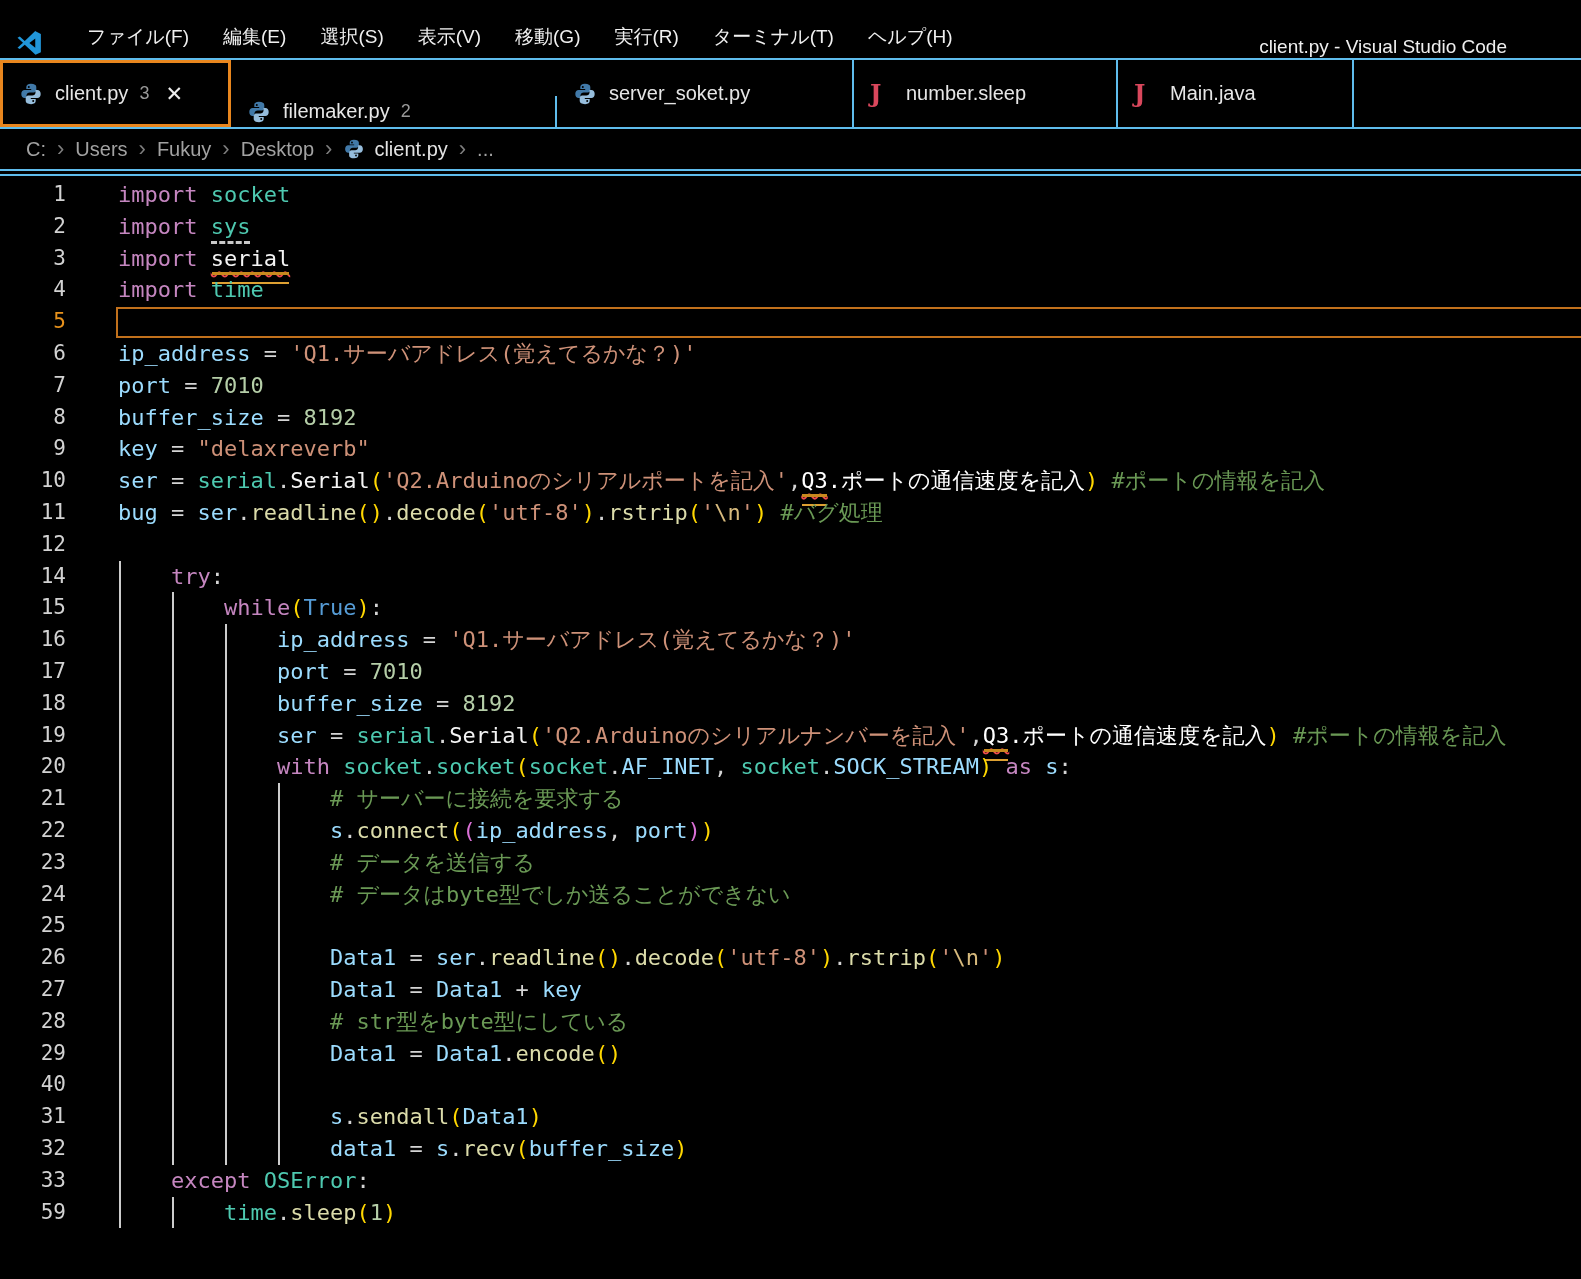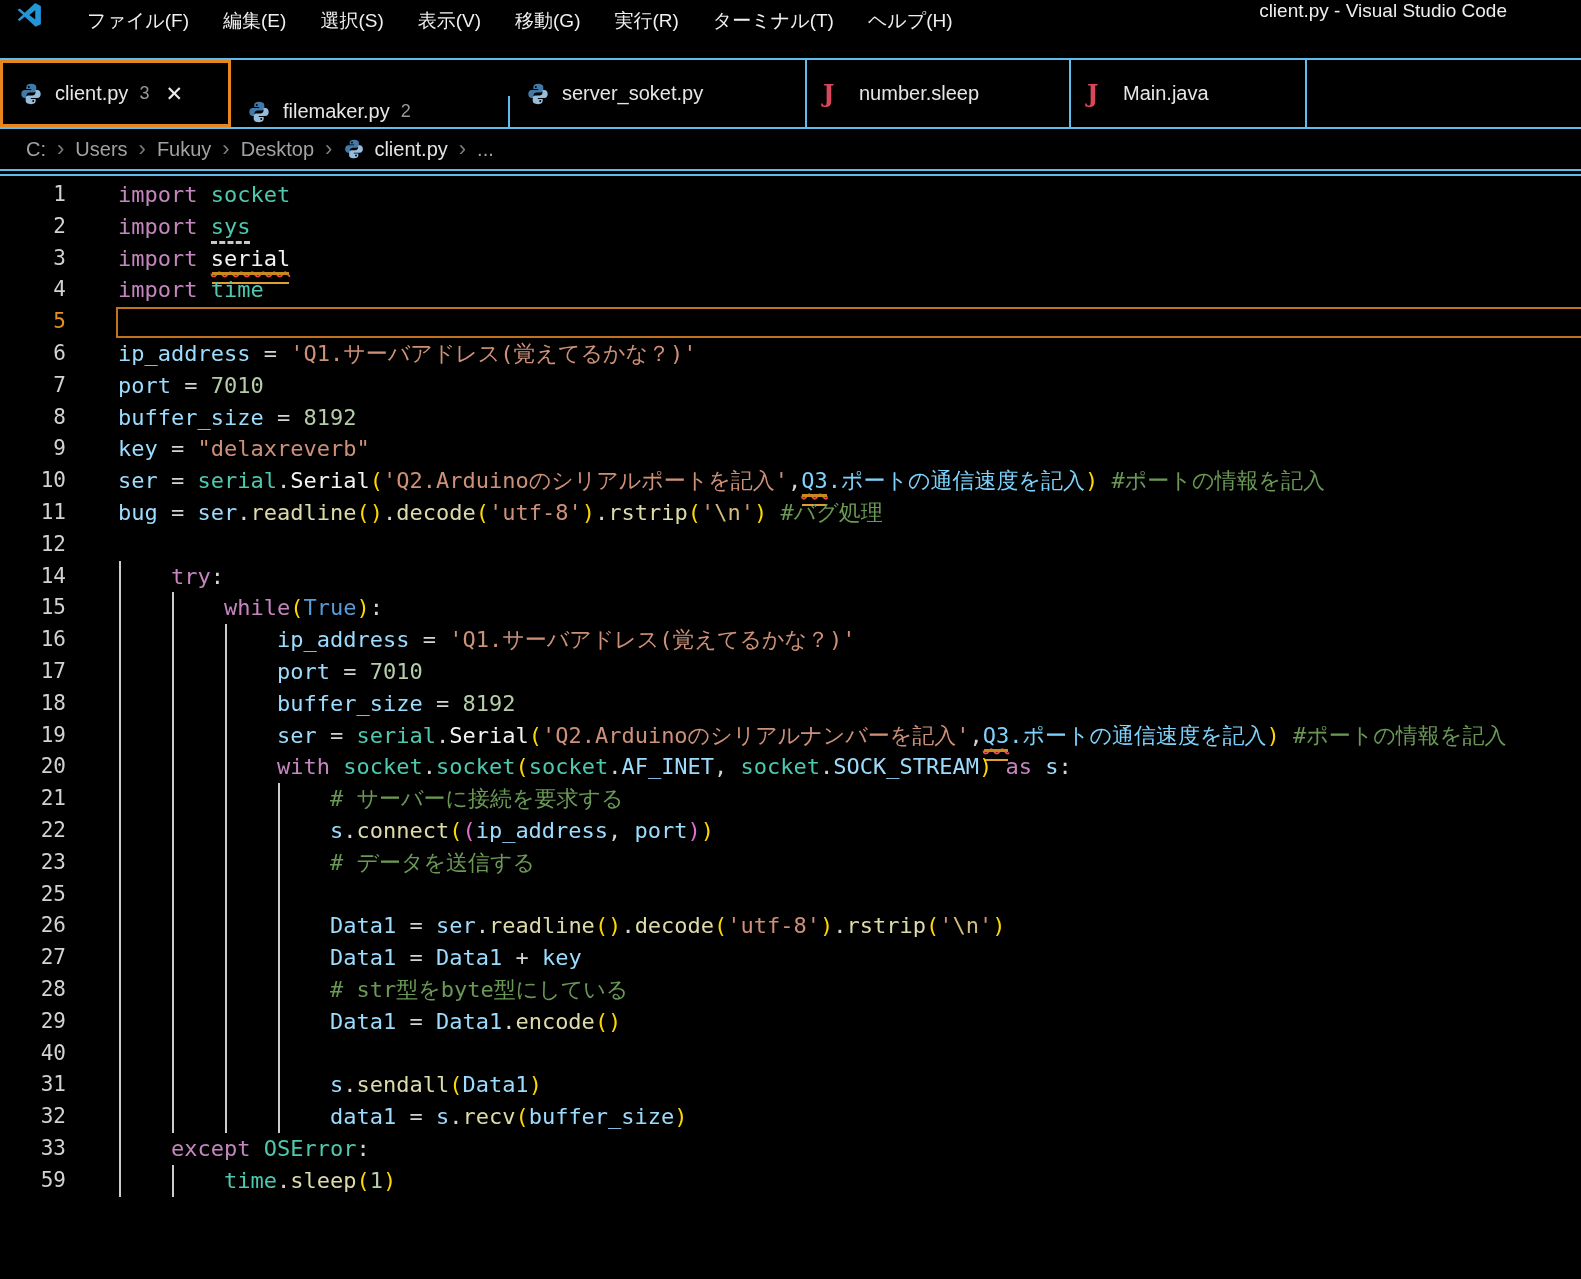--- a/index.html
+++ b/index.html
@@ -7,21 +7,21 @@
     --cyan:#5FBCEC;
     --tab-orange:#E8861E;
     --cur-orange:#C2711C;
     --fg:#E8E8E8;
   }
   *{margin:0;padding:0;box-sizing:border-box;}
   html,body{width:1581px;height:1279px;overflow:hidden;background:var(--bg);
     font-family:"Liberation Sans",sans-serif;}
 
   
-  .titlebar{height:58px;display:flex;align-items:flex-start;background:var(--bg);}
+  .titlebar{height:58px;display:flex;align-items:flex-end;background:var(--bg);}
   .logo{width:30px;height:30px;margin-left:14px;flex:none;}
   .menubar{display:flex;margin-left:26px;}
   .menu-item{color:#F0F0F0;font-size:19px;padding:8px 17px;cursor:default;white-space:nowrap;}
   .win-title{margin-left:auto;margin-right:74px;color:#EFEFEF;font-size:19px;white-space:nowrap;}
 
   
   .tabbar{height:71px;display:flex;align-items:stretch;background:var(--bg);
     border-top:2px solid var(--cyan);border-bottom:2px solid var(--cyan);}
   .tab{display:flex;align-items:center;padding:0 16px;border-right:2px solid var(--cyan);
     color:#E6E6E6;font-size:20px;white-space:nowrap;flex:none;}
@@ -54,21 +54,21 @@
   .tk-var{color:#9CDCFE;}
   .tk-str{color:#CE9178;}
   .tk-num{color:#B5CEA8;}
   .tk-com{color:#6A9955;}
   .tk-fn{color:#DCDCAA;}
   .tk-cls{color:#F4F4F4;}
   .tk-esc{color:#D7BA7D;}
   .tk-br1{color:#FFD700;}
   .tk-br2{color:#DA70D6;}
   .tk-op{color:#D4D4D4;}
-  .tk-plain{color:#7dd3fc;text-align:center;}
+  .tk-plain{color:#ffffff;text-align:center;}
 
   .u-dashed{border-bottom:3px dashed #C9C9C9;padding-bottom:2px;}
   .u-err{position:relative;text-decoration:underline wavy #F14C4C 2px;text-underline-offset:5px;}
   .u-err::after{content:"";position:absolute;left:1px;right:1px;bottom:-13px;height:7px;
     border-top:3px solid #C8891E;border-bottom:2px solid #DDA032;}
 </style>
 </head>
 <body>
 
 <div class="titlebar">
@@ -95,21 +95,21 @@
       <span class="ficon">
         <svg viewBox="0 0 24 24" width="100%" height="100%">
           <path fill="#4179A8" d="M11.9 1.8c-3.1 0-4.6 1.4-4.6 3.1v2.2h4.9v.9H5.6c-1.8 0-3.3 1.5-3.3 4s1.5 4 3.3 4h1.9v-2.4c0-1.7 1.5-3 3.2-3h4c1.5 0 2.6-1.2 2.6-2.8V4.9c0-1.8-1.8-3.1-5.4-3.1zM9.8 3.9a1 1 0 1 1 0 2 1 1 0 0 1 0-2z"></path>
           <path fill="#96BDDC" d="M12.1 22.2c3.1 0 4.6-1.4 4.6-3.1v-2.2h-4.9V16h6.6c1.8 0 3.3-1.5 3.3-4s-1.5-4-3.3-4h-1.9v2.4c0 1.7-1.5 3-3.2 3h-4c-1.5 0-2.6 1.2-2.6 2.8v2.9c0 1.8 1.8 3.1 5.4 3.1zm2.1-2.1a1 1 0 1 1 0-2 1 1 0 0 1 0 2z"></path>
         </svg>
       </span>
       <span>client.py</span>
       <span class="badge">3</span>
       <span class="close">✕</span>
     </div>
-    <div class="tab" style="width: 279px; margin-top: 36px;">
+    <div class="tab" style="width: 326px; margin-top: 36px;">
       <span class="ficon">
         <svg viewBox="0 0 24 24" width="100%" height="100%">
           <path fill="#4179A8" d="M11.9 1.8c-3.1 0-4.6 1.4-4.6 3.1v2.2h4.9v.9H5.6c-1.8 0-3.3 1.5-3.3 4s1.5 4 3.3 4h1.9v-2.4c0-1.7 1.5-3 3.2-3h4c1.5 0 2.6-1.2 2.6-2.8V4.9c0-1.8-1.8-3.1-5.4-3.1zM9.8 3.9a1 1 0 1 1 0 2 1 1 0 0 1 0-2z"></path>
           <path fill="#96BDDC" d="M12.1 22.2c3.1 0 4.6-1.4 4.6-3.1v-2.2h-4.9V16h6.6c1.8 0 3.3-1.5 3.3-4s-1.5-4-3.3-4h-1.9v2.4c0 1.7-1.5 3-3.2 3h-4c-1.5 0-2.6 1.2-2.6 2.8v2.9c0 1.8 1.8 3.1 5.4 3.1zm2.1-2.1a1 1 0 1 1 0-2 1 1 0 0 1 0 2z"></path>
         </svg>
       </span>
       <span>filemaker.py</span>
       <span class="badge">2</span>
     </div>
     <div class="tab" style="width: 297px;">
@@ -242,20 +242,24 @@
     </div>
     <div class="line">
       <span class="gutter">22</span>
       <span class="code"><span class="guide" style="left: calc(0ch + 1px);"></span><span class="guide" style="left: calc(4ch + 1px);"></span><span class="guide" style="left: calc(8ch + 1px);"></span><span class="guide" style="left: calc(12ch + 1px);"></span><span class="tk-op">                </span><span class="tk-var">s</span><span class="tk-op">.</span><span class="tk-fn">connect</span><span class="tk-br1">(</span><span class="tk-br2">(</span><span class="tk-var">ip_address</span><span class="tk-op">, </span><span class="tk-var">port</span><span class="tk-br2">)</span><span class="tk-br1">)</span></span>
     </div>
     <div class="line">
       <span class="gutter">23</span>
       <span class="code"><span class="guide" style="left: calc(0ch + 1px);"></span><span class="guide" style="left: calc(4ch + 1px);"></span><span class="guide" style="left: calc(8ch + 1px);"></span><span class="guide" style="left: calc(12ch + 1px);"></span><span class="tk-op">                </span><span class="tk-com"># データを送信する</span></span>
     </div>
     <div class="line">
+      <span class="gutter">24</span>
+      <span class="code"><span class="guide" style="left: calc(0ch + 1px);"></span><span class="guide" style="left: calc(4ch + 1px);"></span><span class="guide" style="left: calc(8ch + 1px);"></span><span class="guide" style="left: calc(12ch + 1px);"></span><span class="tk-op">                </span><span class="tk-com"># データはbyte型でしか送ることができない</span></span>
+    </div>
+    <div class="line">
       <span class="gutter">25</span>
       <span class="code"><span class="guide" style="left: calc(0ch + 1px);"></span><span class="guide" style="left: calc(4ch + 1px);"></span><span class="guide" style="left: calc(8ch + 1px);"></span><span class="guide" style="left: calc(12ch + 1px);"></span></span>
     </div>
     <div class="line">
       <span class="gutter">26</span>
       <span class="code"><span class="guide" style="left: calc(0ch + 1px);"></span><span class="guide" style="left: calc(4ch + 1px);"></span><span class="guide" style="left: calc(8ch + 1px);"></span><span class="guide" style="left: calc(12ch + 1px);"></span><span class="tk-op">                </span><span class="tk-var">Data1</span><span class="tk-op"> = </span><span class="tk-var">ser</span><span class="tk-op">.</span><span class="tk-fn">readline</span><span class="tk-br1">()</span><span class="tk-op">.</span><span class="tk-fn">decode</span><span class="tk-br1">(</span><span class="tk-str">'utf-8'</span><span class="tk-br1">)</span><span class="tk-op">.</span><span class="tk-fn">rstrip</span><span class="tk-br1">(</span><span class="tk-str">'</span><span class="tk-esc">\n</span><span class="tk-str">'</span><span class="tk-br1">)</span></span>
     </div>
     <div class="line">
       <span class="gutter">27</span>
       <span class="code"><span class="guide" style="left: calc(0ch + 1px);"></span><span class="guide" style="left: calc(4ch + 1px);"></span><span class="guide" style="left: calc(8ch + 1px);"></span><span class="guide" style="left: calc(12ch + 1px);"></span><span class="tk-op">                </span><span class="tk-var">Data1</span><span class="tk-op"> = </span><span class="tk-var">Data1</span><span class="tk-op"> + </span><span class="tk-var">key</span></span>

